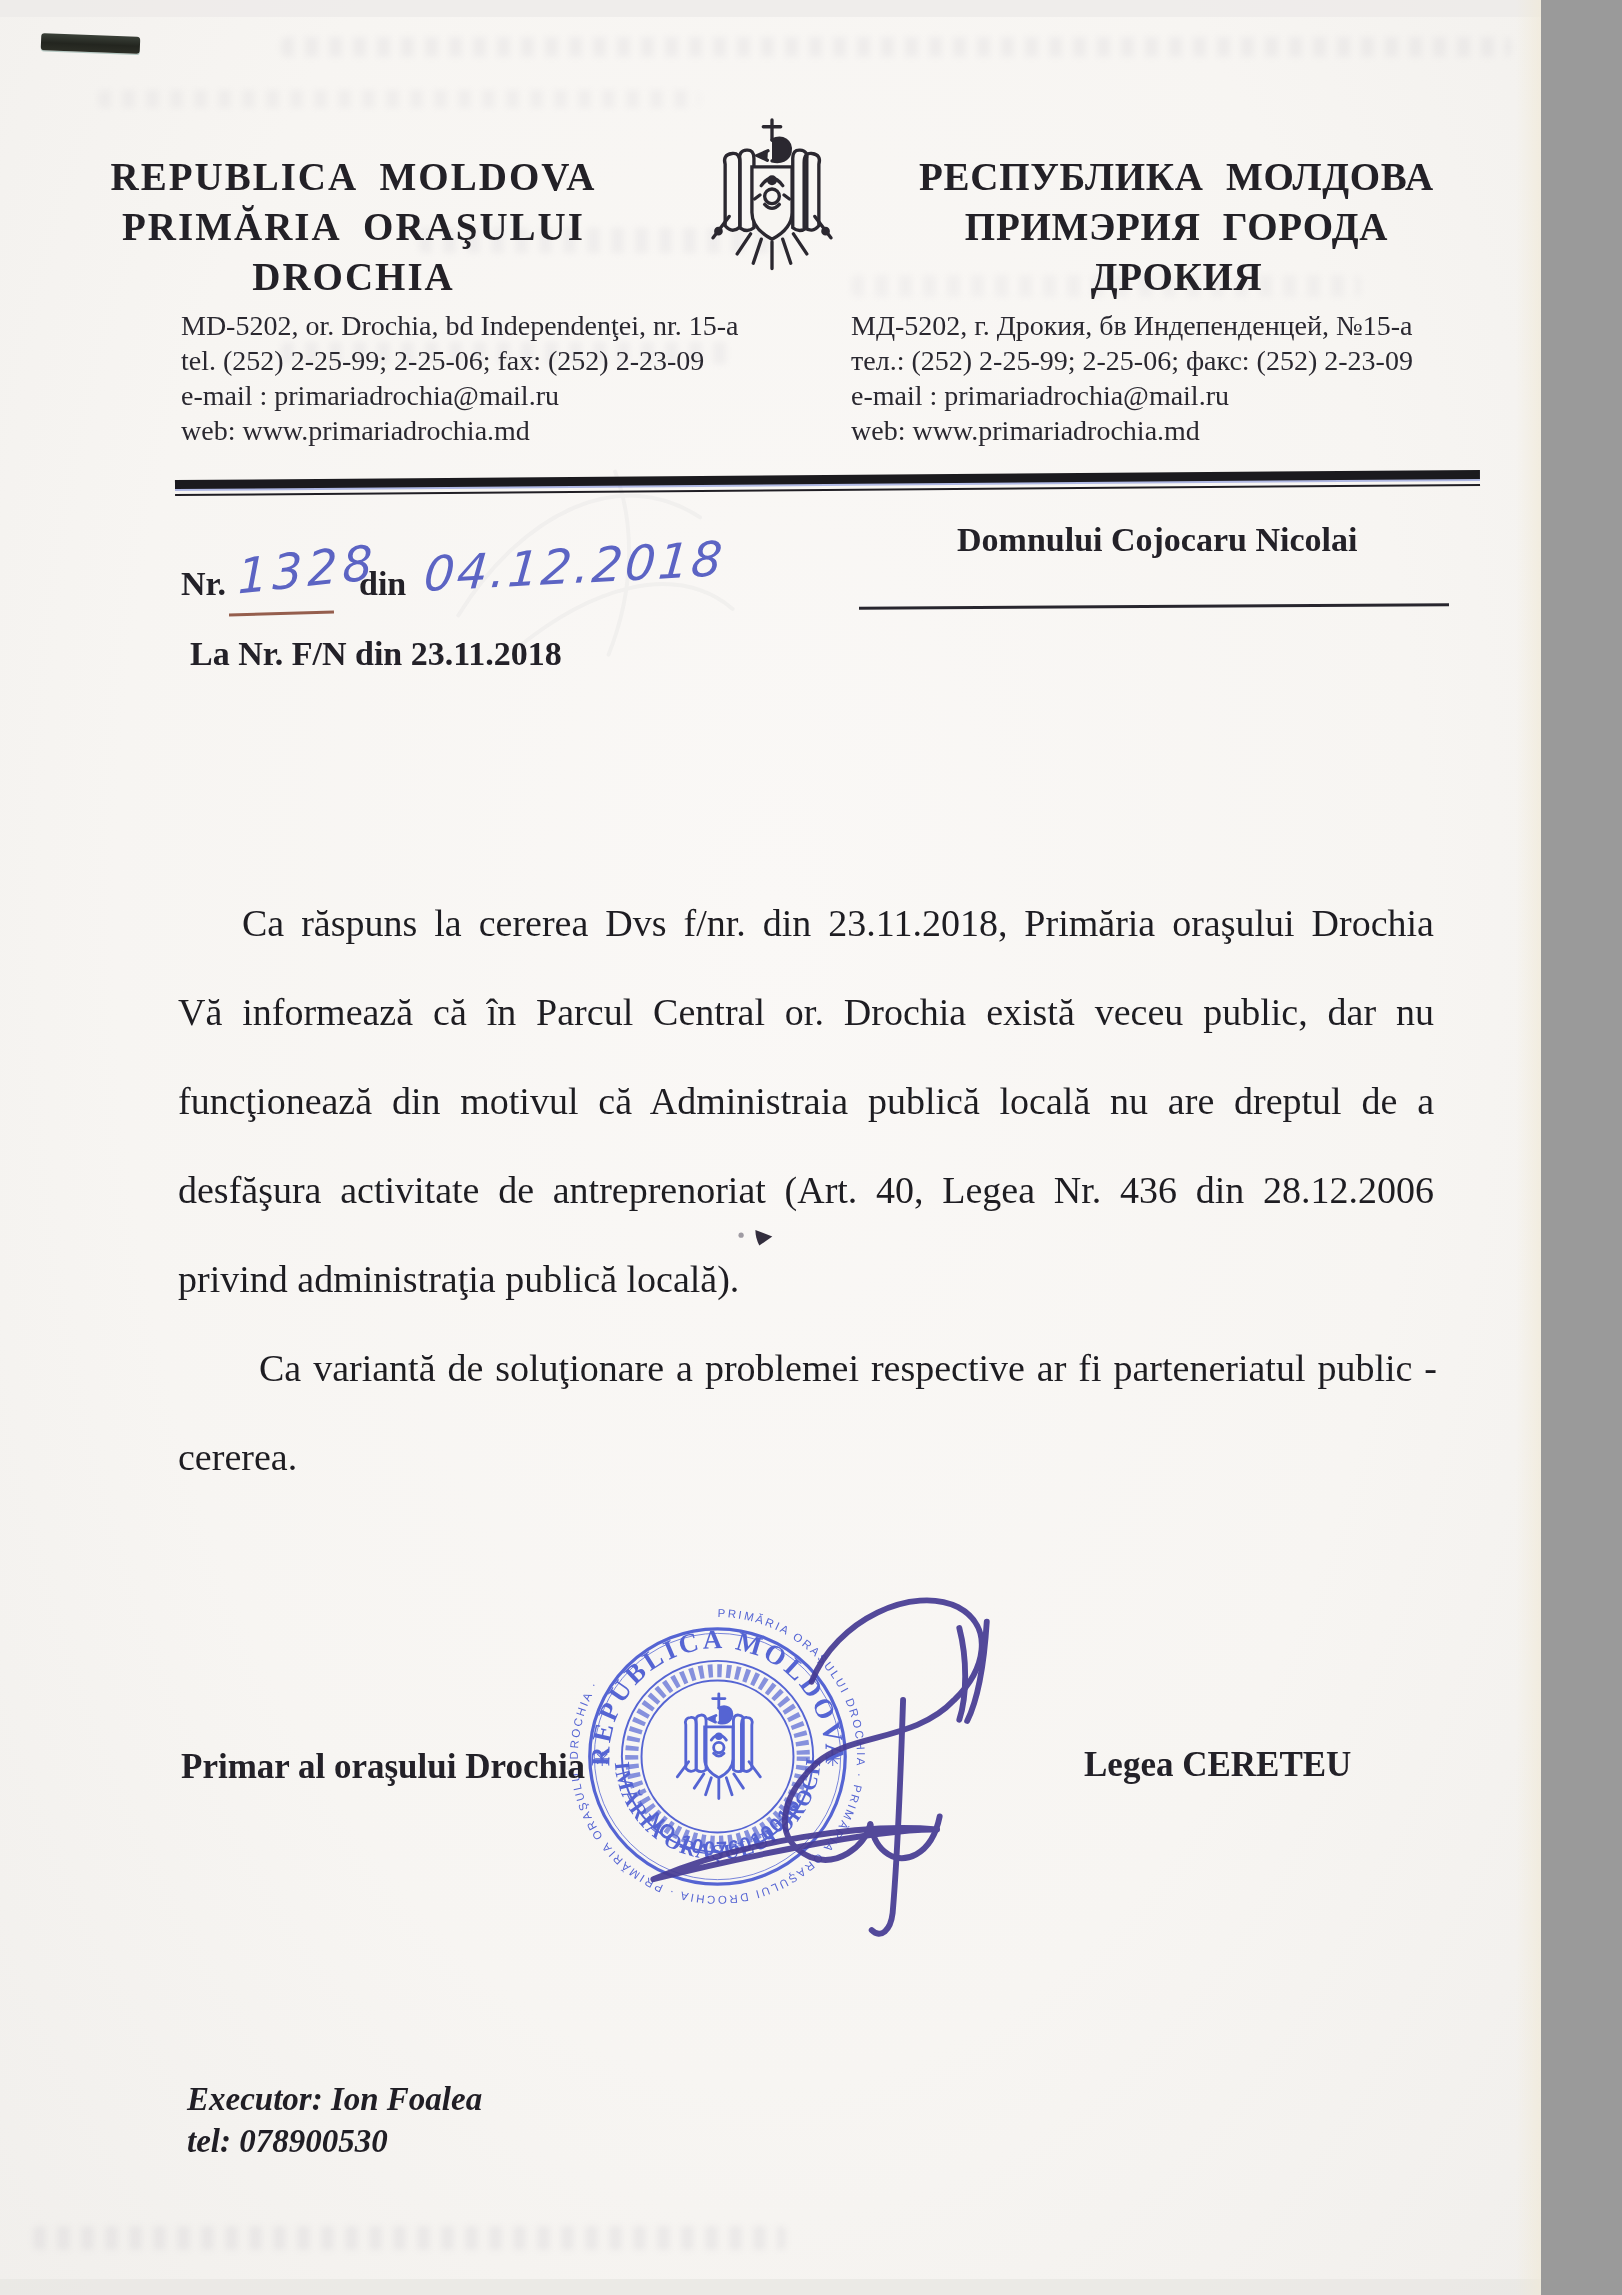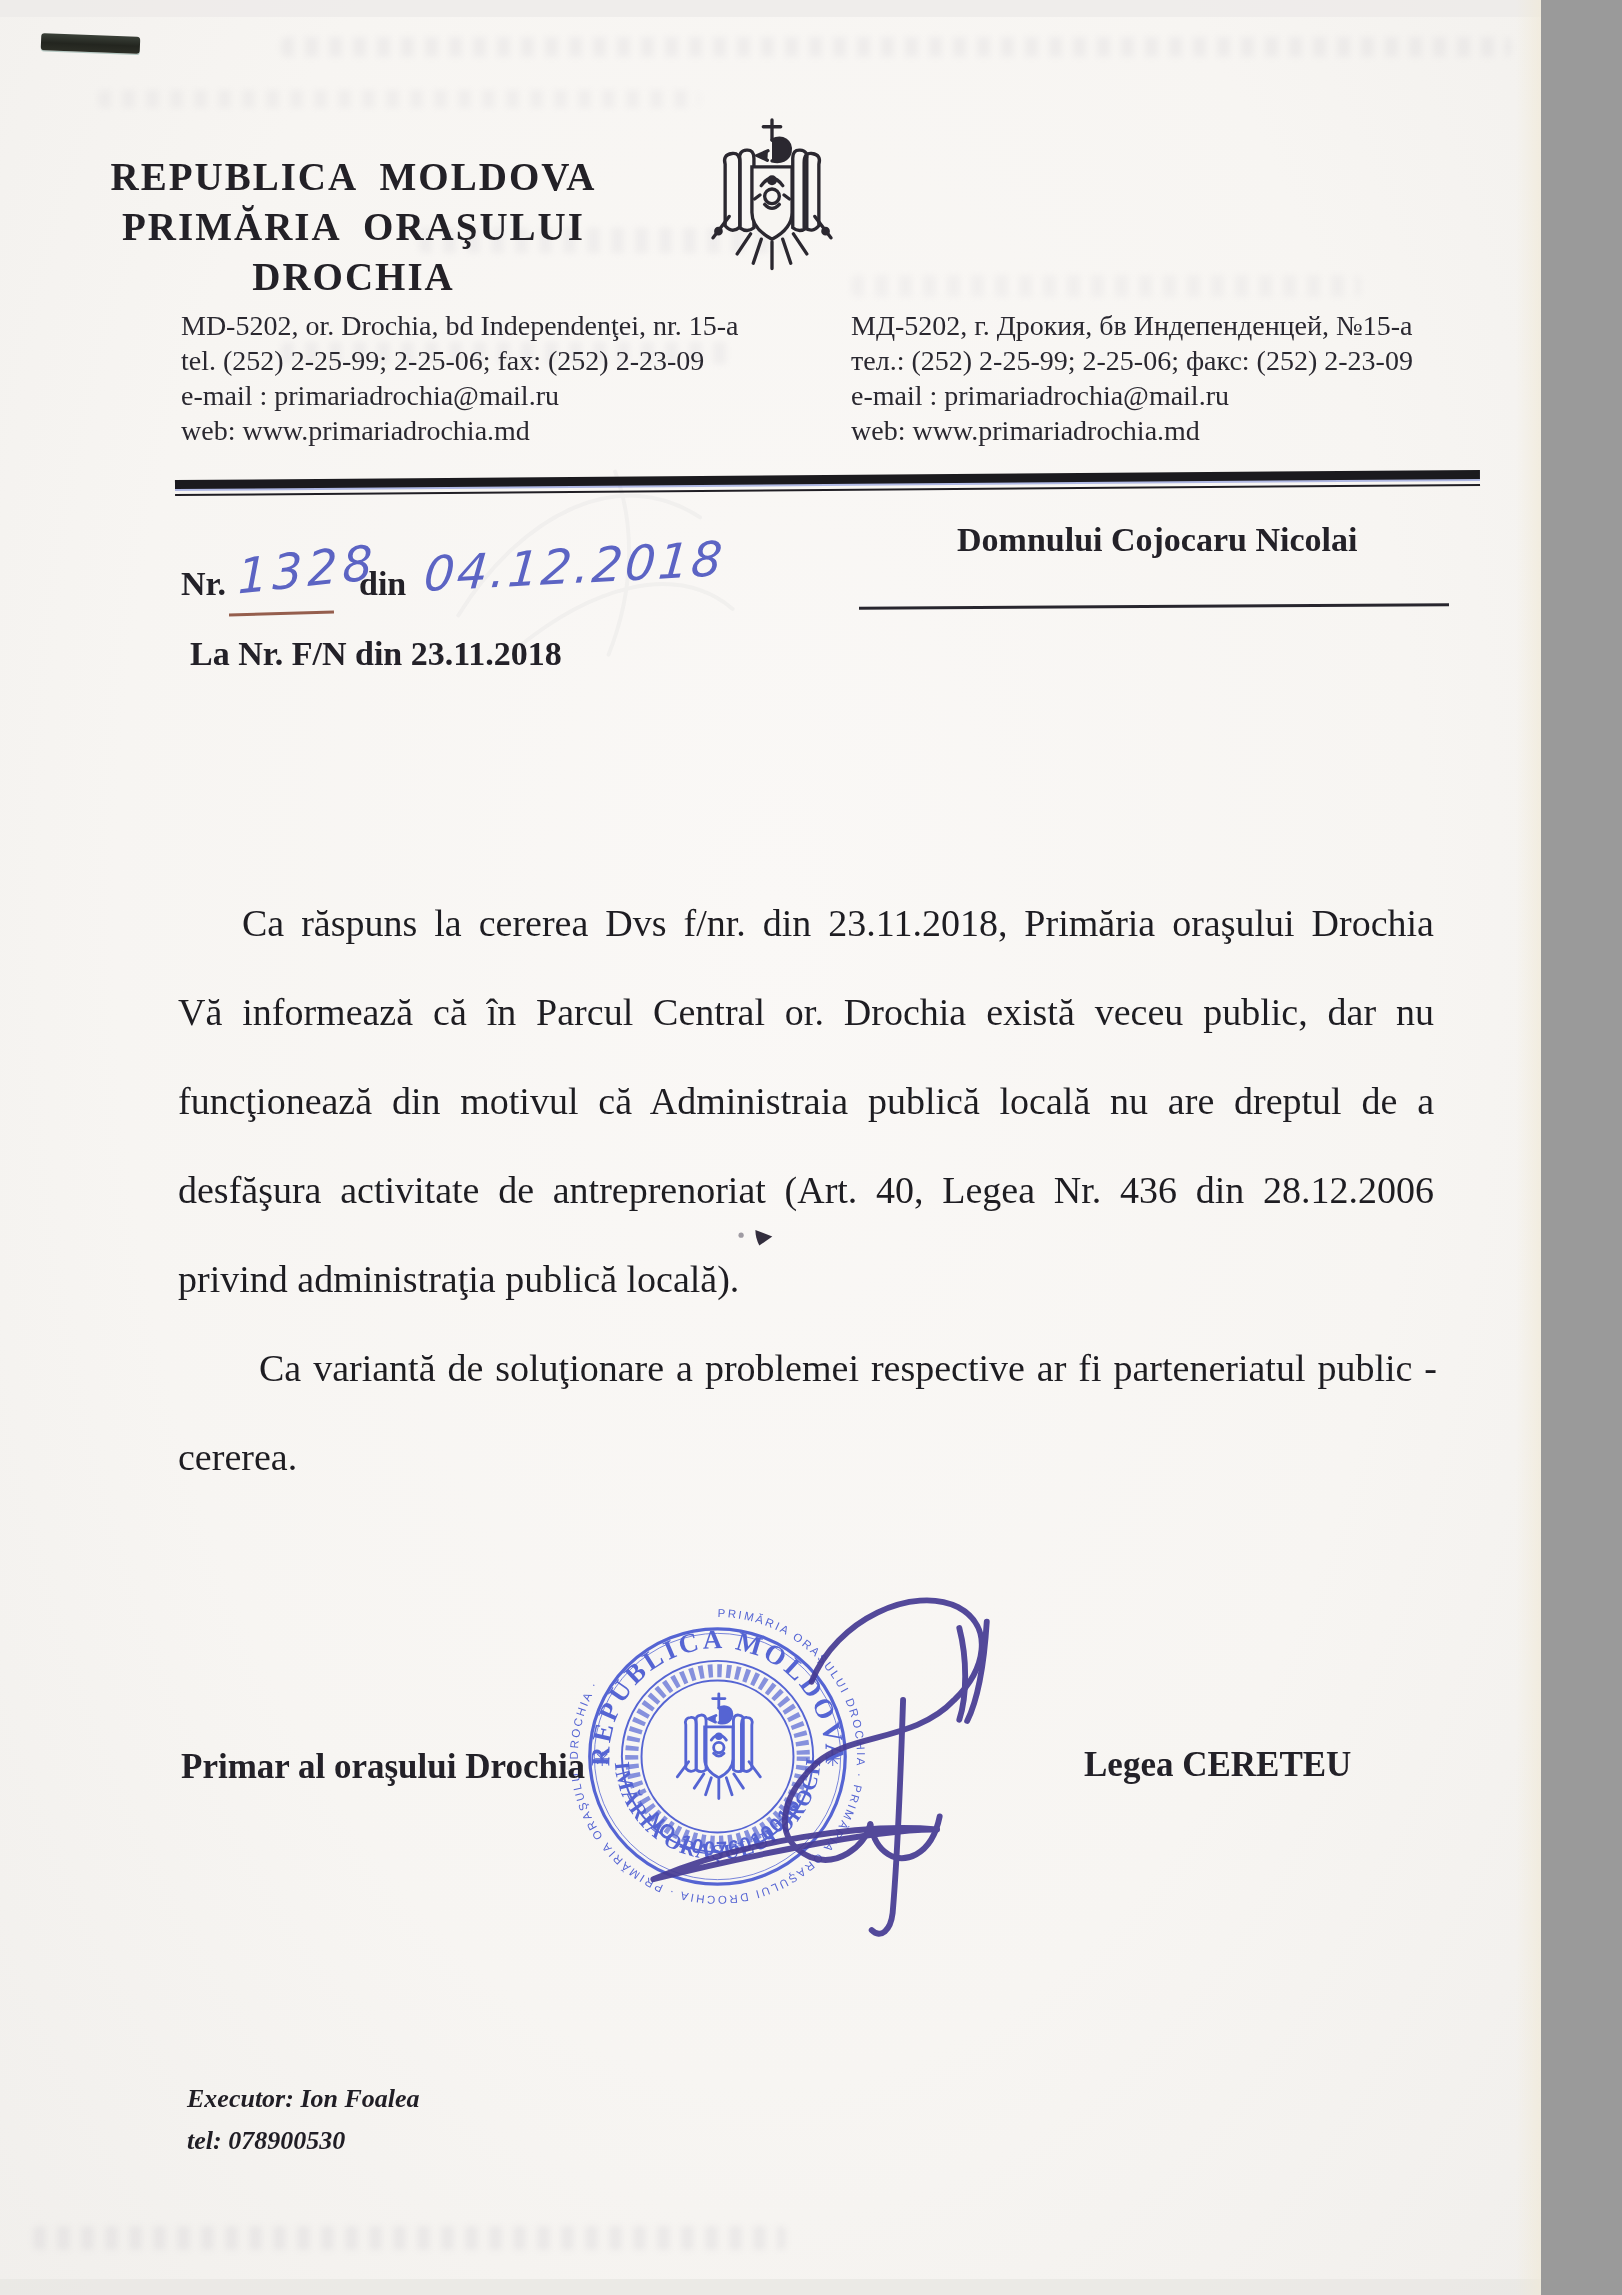--- a/index.html
+++ b/index.html
@@ -34,21 +34,21 @@
   .divider .bar2{position:absolute;left:0;top:13.7px;width:100%;height:2.6px;background:#201e24;}
   .bold-line{font-weight:bold;font-size:34px;color:#232128;white-space:nowrap;}
   .handwriting{font-family:"DejaVu Sans",sans-serif;font-style:italic;color:#4f58c0;
     font-size:48px;letter-spacing:4.6px;white-space:nowrap;opacity:.92;}
   .hw-underline{height:3.3px;background:#84432f;transform:rotate(-1.6deg);opacity:.85;}
   .addr-underline{height:2.6px;background:#28262e;transform:rotate(-0.35deg);}
   
   .body-line{font-size:38px;color:#1e1d22;white-space:nowrap;margin-top:19px;}
   .body-just{white-space:normal;text-align:justify;text-align-last:justify;}
   .sig-label{font-weight:bold;font-size:35px;color:#232128;white-space:nowrap;}
-  .executor{font-weight:bold;font-style:italic;font-size:26px;line-height:42px;color:#201e25;}
+  .executor{font-weight:bold;font-style:italic;font-size:33px;line-height:42px;color:#201e25;}
   .stamp-wrap{left:521px;top:1560px;width:393px;height:393px;opacity:.88;}
   .signature-wrap{left:601px;top:1565px;width:425px;height:393px;}
   .ghost{opacity:.12;}
 </style>
 </head>
 <body>
 
 <div class="page">
 
   <div class="abs edge-top"></div>
@@ -98,20 +98,25 @@
       <path d="M84 104 q16 -22 32 0"></path>
       <circle cx="100" cy="96" r="5" fill="#2b2830"></circle>
       <circle cx="100" cy="120" r="11"></circle>
       <path d="M89 132 q11 12 22 0"></path>
       <path d="M82 118 l-8 6 M118 118 l8 6"></path>
 
       <path d="M84 184 l-12 36 M100 188 v40 M116 184 l12 36 M68 176 l-20 30 M132 176 l20 30"></path>
     </g>
   </svg>
 
+  <div class="abs org-title" style="left:908px;top:152px;width:537px;letter-spacing:0.7px;">
+    <div>РЕСПУБЛИКА МОЛДОВА</div>
+    <div>ПРИМЭРИЯ ГОРОДА</div>
+    <div>ДРОКИЯ</div>
+  </div>
 
   <div class="abs addr" style="left:181px;top:308px;">
     <div>MD-5202, or. Drochia, bd Independenţei, nr. 15-a</div>
     <div>tel. (252) 2-25-99; 2-25-06; fax: (252) 2-23-09</div>
     <div>e-mail : primariadrochia@mail.ru</div>
     <div>web: www.primariadrochia.md</div>
   </div>
 
   <div class="abs addr" style="left:851px;top:308px;">
     <div>МД-5202, г. Дрокия, бв Индепенденцей, №15-а</div>

